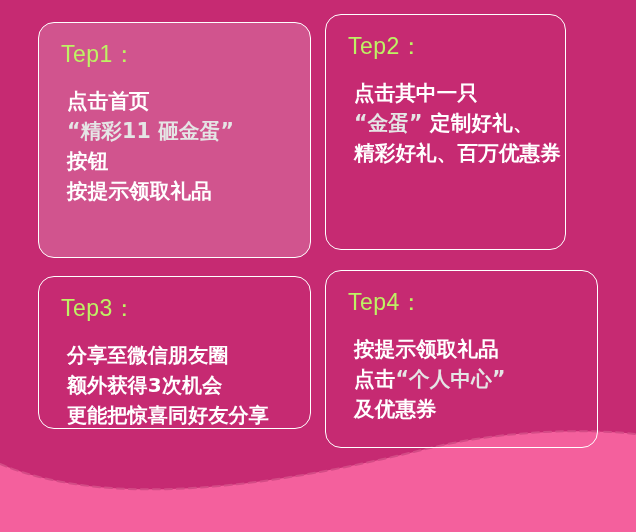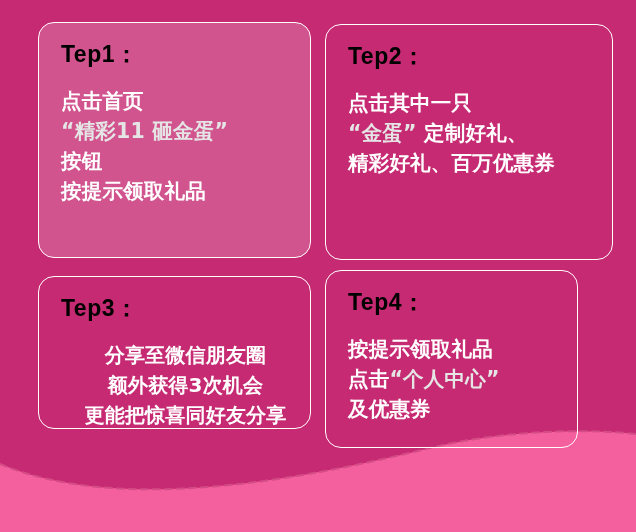--- a/index.html
+++ b/index.html
@@ -37,47 +37,48 @@
     box-sizing: border-box;
     border: 1.6px solid #ffffff;
     border-radius: 16px;
     padding: 20px 0 0 22px;
   }
   .card.filled {
     background: rgba(255, 255, 255, 0.20);
   }
 
   #card-1 { left: 38px;  top: 22px;  width: 273px; height: 236px; }
-  #card-2 { left: 325px; top: 24px;  width: 288px; height: 236px; }
+  #card-2 { left: 325px; top: 14px;  width: 241px; height: 236px; }
   #card-3 { left: 38px;  top: 276px; width: 273px; height: 153px; }
-  #card-4 { left: 325px; top: 270px; width: 253px; height: 178px; }
+  #card-4 { left: 325px; top: 270px; width: 273px; height: 178px; }
 
   .card-heading {
-    color: #000000;
+    color: #bef264;
     font-size: 23px;
     line-height: 1;
     letter-spacing: 0.5px;
-    font-weight: 700;
+    font-weight: 400;
     margin-bottom: 20px;
     white-space: nowrap;
   }
 
   .card-lines {
     font-size: 20.5px;
     line-height: 30px;
     color: #ffffff;
     font-weight: 700;
     font-family: "DejaVu Sans", "Liberation Sans", sans-serif;
     letter-spacing: 0.2px;
     white-space: nowrap;
+    margin-left: 6px;
   }
   .card-lines .line { display: block; }
   .hl { color: #e5e5e5; }
 
-  .card-3-lines { font-size: 20px; text-align: center; }
+  .card-3-lines { font-size: 20px; }
 </style>
 </head>
 <body>
 
 <div id="stage">
 
   <svg id="wave-layer" viewBox="0 0 636 110" preserveAspectRatio="none">
     <path d="M0,42 C120,92 300,58 430,26 C500,9 580,6 636,12 L636,110 L0,110 Z" fill="#f4609d"></path>
     <path d="M0,42 C120,92 300,58 430,26 C500,9 580,6 636,12" fill="none" stroke="#d44b86" stroke-width="2" stroke-dasharray="7 5" stroke-linecap="round"></path>
   </svg>

